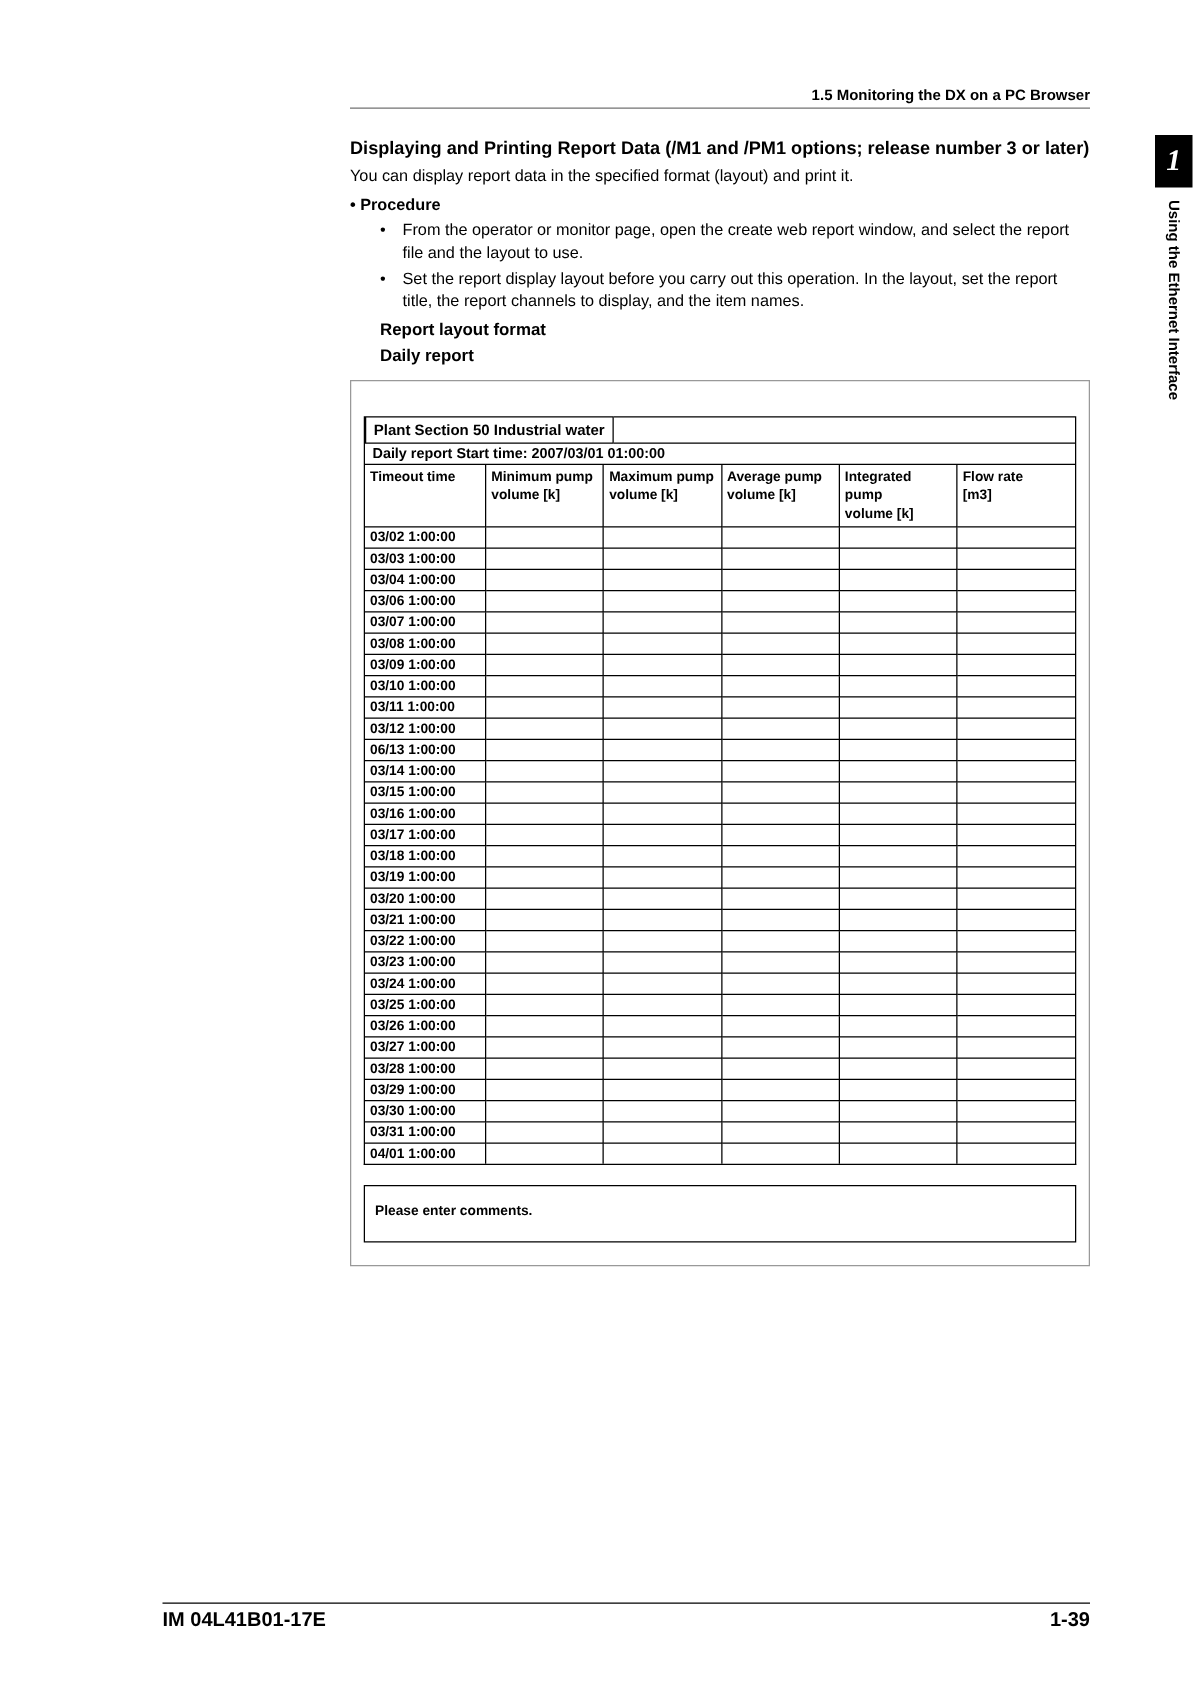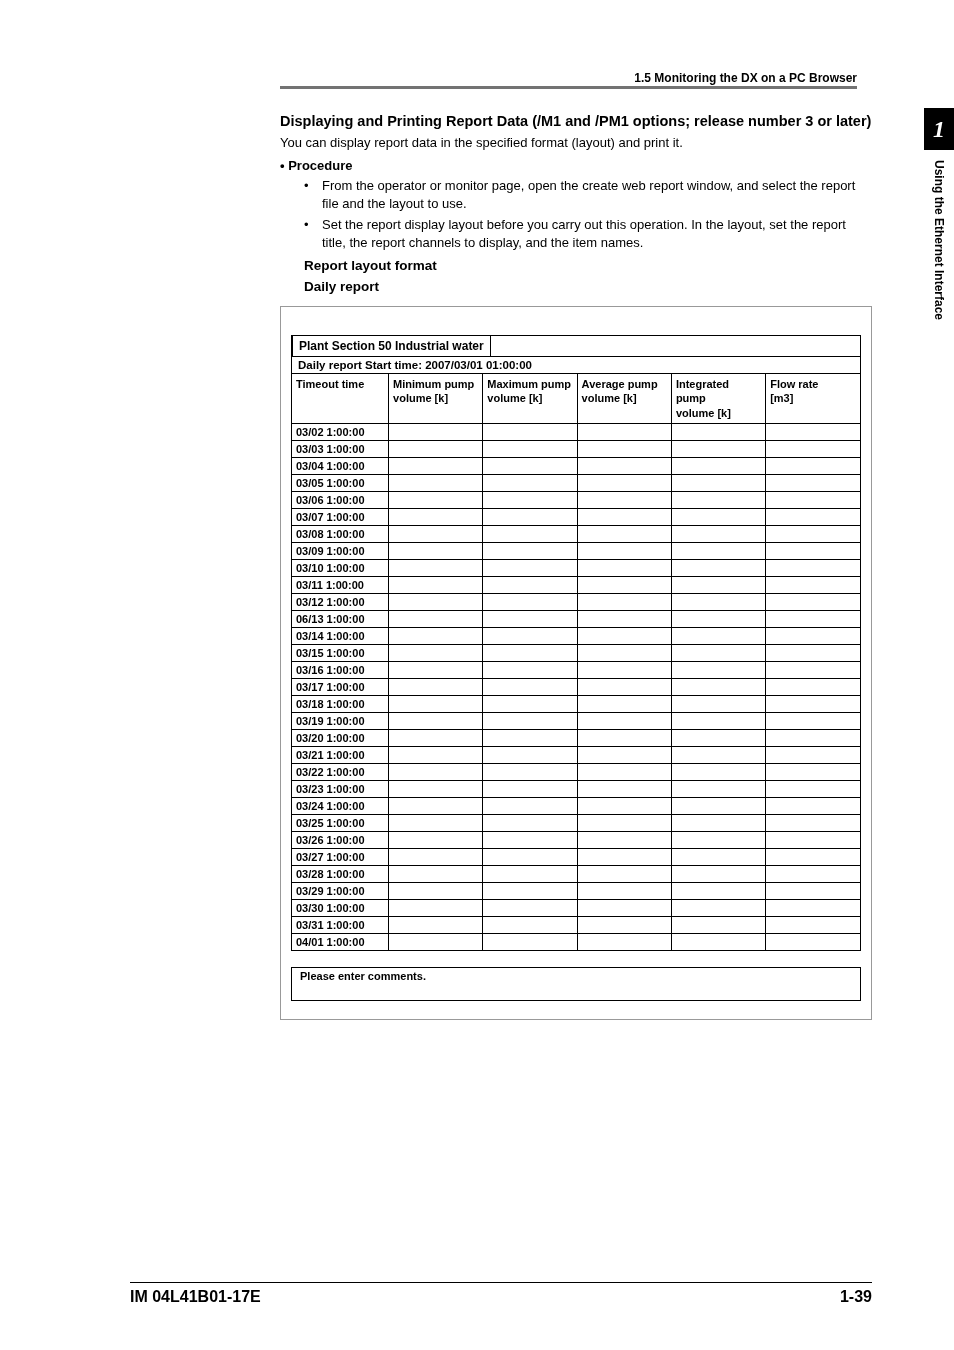--- a/index.html
+++ b/index.html
@@ -10,23 +10,23 @@
       height: 1350px;
       position: relative;
       color: #000;
     }
     .page {
       padding: 86px 82px 50px 130px;
       position: relative;
       height: 100%;
     }
     .header-rule {
-      border-top: 3px solid #737373;
+      border-top: 1px solid #737373;
       margin-left: 150px;
-      margin-right: 15px;
+      margin-right: 0;
       position: relative;
       text-align: right;
     }
     .breadcrumb {
       position: absolute;
       right: 0;
       top: -18px;
       font-size: 12px;
       font-weight: bold;
     }
@@ -156,21 +156,21 @@
       font-size: 11px;
     }
     table.report-table td:last-child { border-right: none; }
     table.report-table tr:last-child td { border-bottom: none; }
     table.report-table td.time-cell { white-space: nowrap; }
     .col-time { width: 17%; }
     .col-data { width: 16.6%; }
     .comments-box {
       border: 1px solid #000;
       margin-top: 16px;
-      padding: 2px 8px 18px 8px;
+      padding: 14px 8px 18px 8px;
       font-size: 11px;
       font-weight: bold;
     }
     .footer {
       position: absolute;
       bottom: 44px;
       left: 130px;
       right: 82px;
       border-top: 1px solid #000;
       display: flex;
@@ -251,28 +251,20 @@
               </tr>
               <tr>
                 <td class="time-cell">03/04 1:00:00</td>
                 <td></td>
                 <td></td>
                 <td></td>
                 <td></td>
                 <td></td>
               </tr>
               <tr>
-                <td class="time-cell">03/05 1:00:00</td>
-                <td></td>
-                <td></td>
-                <td></td>
-                <td></td>
-                <td></td>
-              </tr>
-              <tr>
                 <td class="time-cell">03/06 1:00:00</td>
                 <td></td>
                 <td></td>
                 <td></td>
                 <td></td>
                 <td></td>
               </tr>
               <tr>
                 <td class="time-cell">03/07 1:00:00</td>
                 <td></td>

